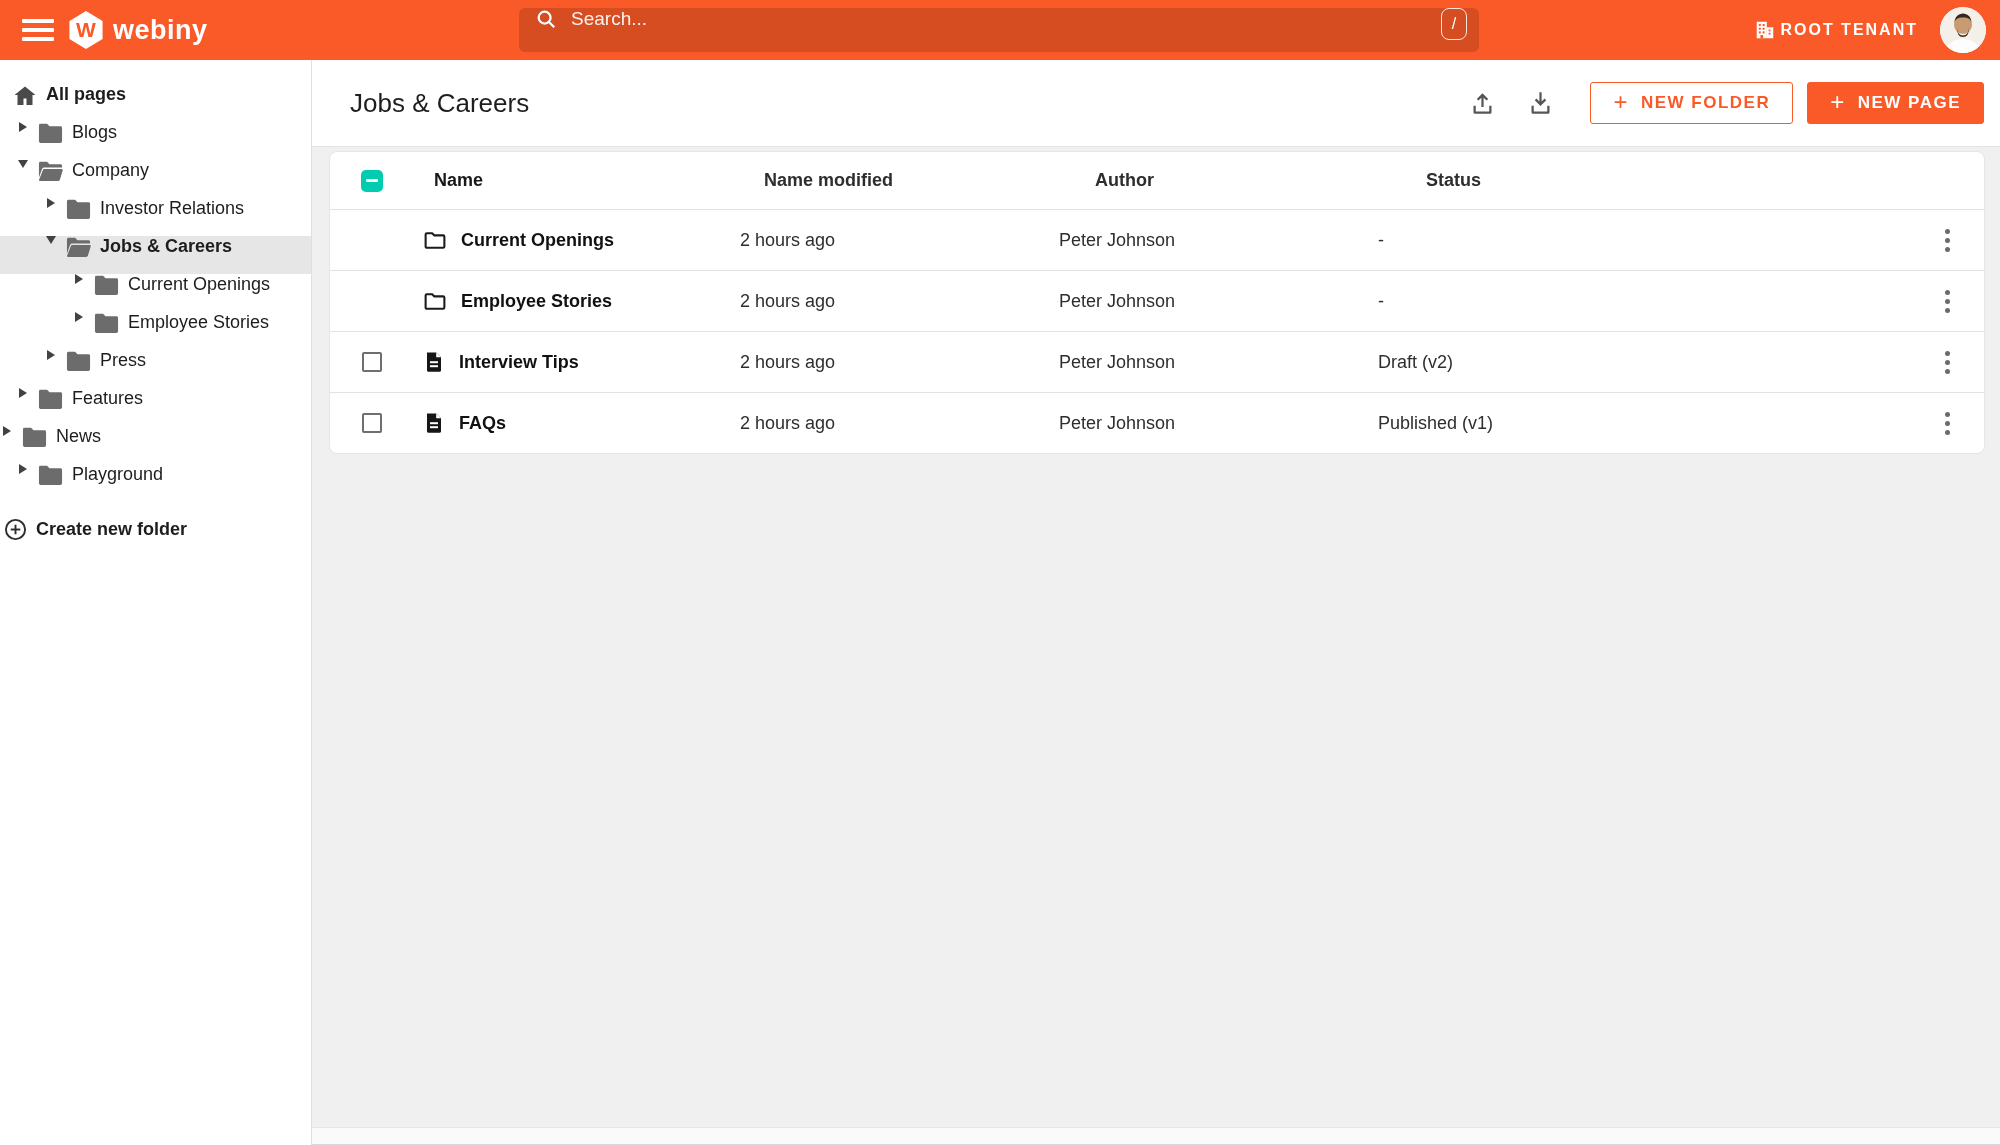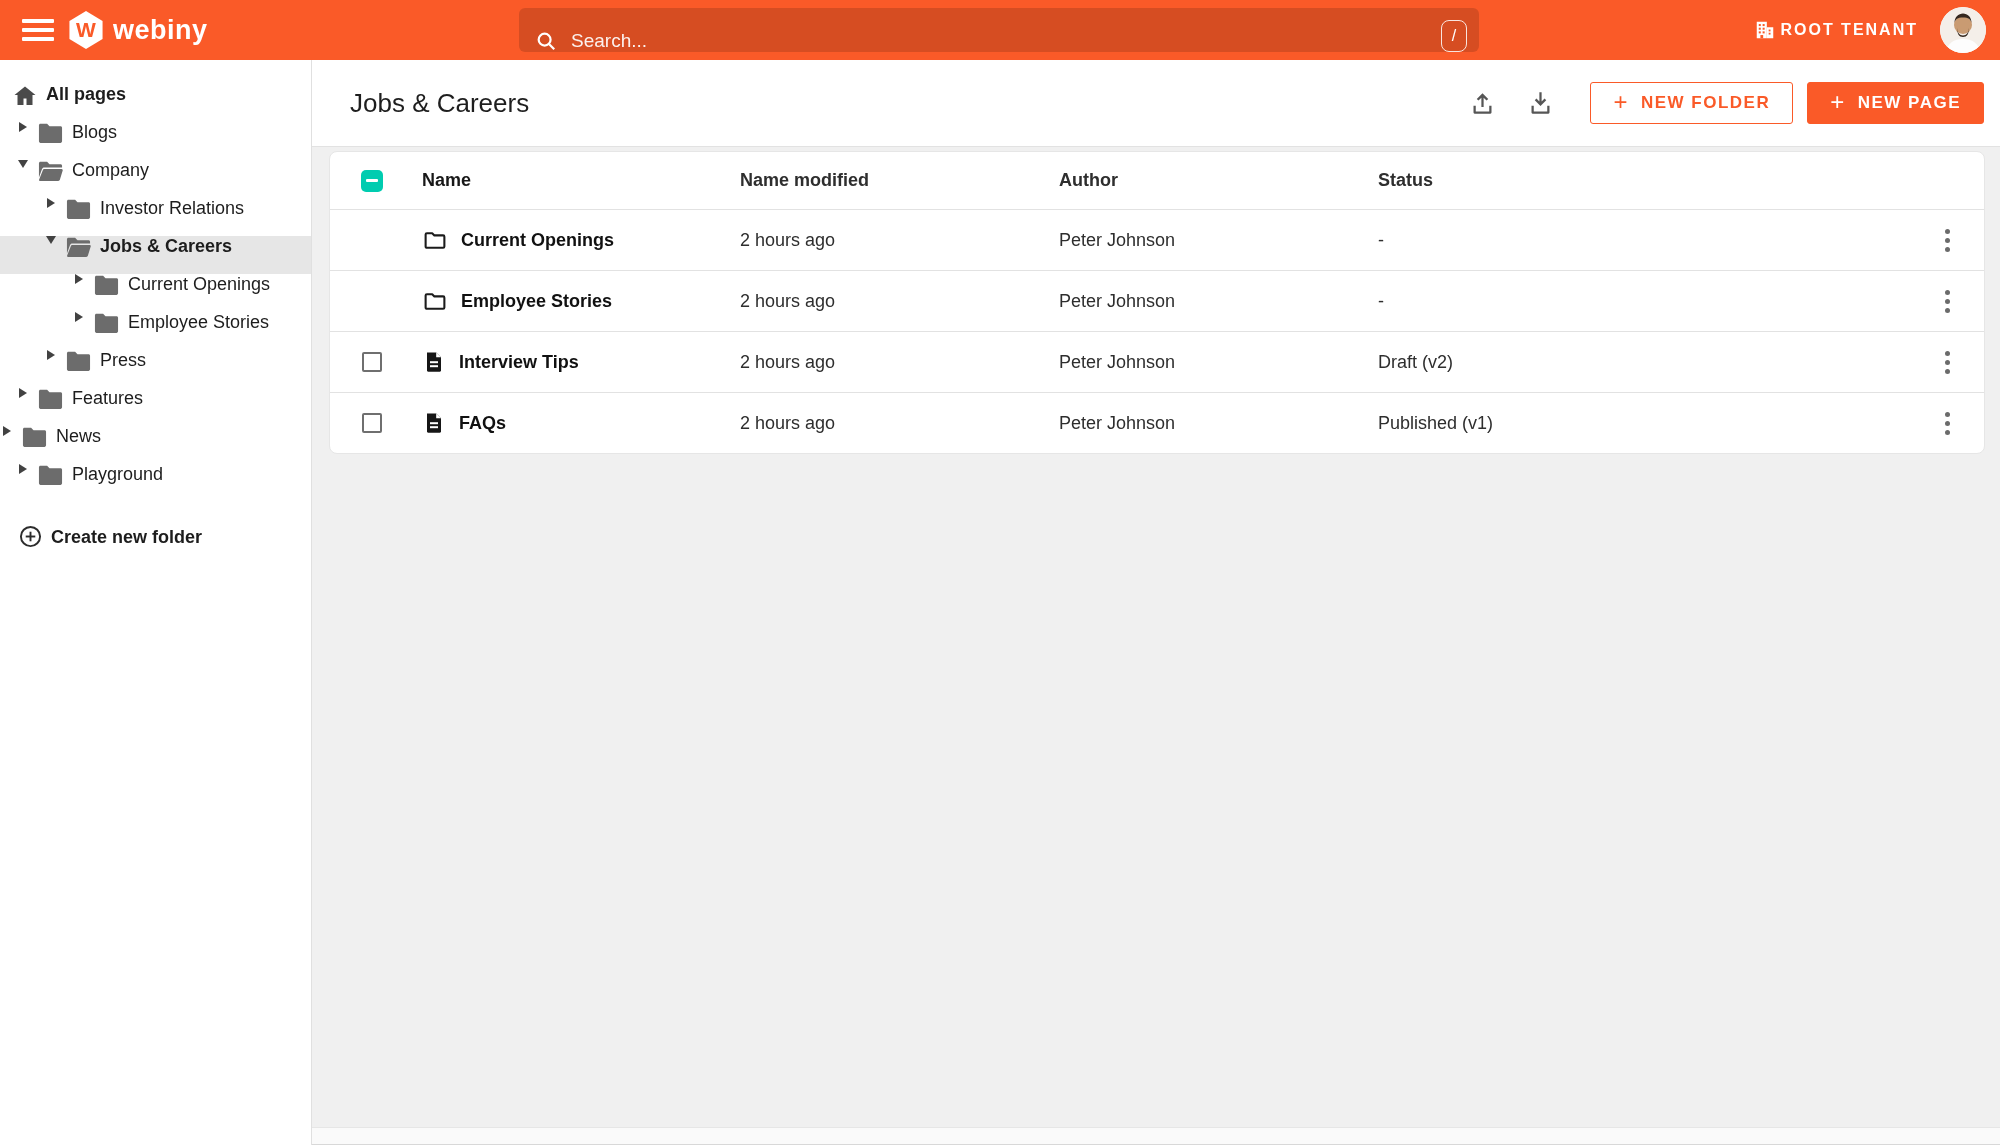--- a/index.html
+++ b/index.html
@@ -7,21 +7,21 @@
   body { font-family:"Liberation Sans","DejaVu Sans",sans-serif; background:#fff; color:#1d1d1d; }
 
   
   .topbar { height:60px; background:#fa5a28; display:flex; align-items:center; padding:0 14px; position:relative; }
   .hamburger { width:32px; height:32px; display:flex; flex-direction:column; justify-content:center; gap:5px; margin:0 14px 0 8px; cursor:pointer; }
   .hamburger i { display:block; height:4px; background:#fff; border-radius:1px; }
   .brand { display:flex; align-items:center; gap:9px; cursor:pointer; }
   .hex { width:36px; height:38px; background:#fff; clip-path:polygon(50% 0,96% 26%,96% 74%,50% 100%,4% 74%,4% 26%); display:flex; align-items:center; justify-content:center; }
   .hex span { color:#fa5a28; font-weight:700; font-size:21px; }
   .wordmark { color:#fff; font-size:27px; font-weight:700; letter-spacing:0.5px; }
-  .searchwrap { position:absolute; left:519px; top:8px; width:960px; height:44px; background:rgba(0,0,0,0.14); border-radius:6px; display:flex; align-items:flex-end; padding:0 12px 0 16px; }
+  .searchwrap { position:absolute; left:519px; top:8px; width:960px; height:44px; background:rgba(0,0,0,0.14); border-radius:6px; display:flex; align-items:flex-start; padding:0 12px 0 16px; }
   .searchwrap svg { flex:none; }
   .searchwrap input { flex:1; background:transparent; border:none; outline:none; color:#fff; font-size:19px; margin-left:14px; font-family:inherit; }
   .searchwrap input::placeholder { color:rgba(255,255,255,0.92); }
   .slashkey { width:26px; height:32px; border:1.5px solid rgba(255,255,255,0.85); border-radius:8px; color:#fff; font-size:16px; display:flex; align-items:center; justify-content:center; }
   .topright { margin-left:auto; display:flex; align-items:center; gap:22px; }
   .tenant { display:flex; align-items:center; gap:4px; color:#fff; font-size:16px; font-weight:600; letter-spacing:2px; cursor:pointer; }
   .avatar { width:46px; height:46px; border-radius:50%; overflow:hidden; cursor:pointer; background:#fff; flex:none; }
 
   
   .app { display:flex; height:1085px; }
@@ -31,37 +31,37 @@
   
   .tree-item { height:38px; display:flex; align-items:flex-start; font-size:18px; color:#1d1d1d; cursor:pointer; white-space:nowrap; }
   .tree-item.selected { background:#e6e6e6; font-weight:700; }
   .tree-item.bold { font-weight:700; }
   .caret { width:14px; flex:none; display:flex; align-items:center; justify-content:center; }
   .caret-right { width:0; height:0; border-left:8px solid #424242; border-top:5px solid transparent; border-bottom:5px solid transparent; }
   .caret-down { width:0; height:0; border-top:8px solid #424242; border-left:5px solid transparent; border-right:5px solid transparent; }
   .tree-ico { flex:none; margin:0 8px 0 7px; display:flex; }
   .home-row { padding-left:12px; }
   .home-row .tree-ico { margin:0 8px 0 0; }
-  .newfolder { margin-top:8px; padding-left:19px; height:38px; display:flex; align-items:flex-end; gap:9px; font-size:18px; font-weight:700; cursor:pointer; }
+  .newfolder { margin-top:8px; padding-left:4px; height:38px; display:flex; align-items:center; gap:9px; font-size:18px; font-weight:700; cursor:pointer; }
 
   
   .main-header { height:87px; background:#fff; border-bottom:1px solid #e2e2e2; display:flex; align-items:center; padding:0 16px 0 38px; }
   .page-title { font-size:26px; font-weight:500; color:#1e1e1e; }
   .header-actions { margin-left:auto; display:flex; align-items:center; gap:14px; }
   .iconbtn { width:44px; height:44px; display:flex; align-items:center; justify-content:center; cursor:pointer; border:none; background:transparent; }
   .btn { height:42px; display:inline-flex; align-items:center; gap:12px; border-radius:3px; font-size:17px; font-weight:600; letter-spacing:1.5px; padding:0 22px; cursor:pointer; font-family:inherit; }
   .btn .plus { font-size:24px; font-weight:400; line-height:1; margin-top:-2px; }
   .btn-outline { background:#fff; color:#fa5a28; border:1px solid #fa5a28; margin-left:14px; }
   .btn-filled { background:#fa5a28; color:#fff; border:1px solid #fa5a28; }
 
   
   .body { flex:1; background:#f0f0f0; padding:4px 15px 0 17px; overflow:hidden; }
   .card { background:#fff; border-radius:8px; border:1px solid #e6e6e6; }
   .trow { display:grid; grid-template-columns:84px 326px 319px 319px 1fr 74px; align-items:center; height:61px; border-top:1px solid #e2e2e2; font-size:18px; }
-  .trow.thead { height:57px; border-top:none; font-weight:600; color:#181818; }
+  .trow.thead { height:57px; border-top:none; font-weight:600; color:#181818;gap:12px; }
   .cell-check { display:flex; align-items:center; justify-content:center; }
   .cell-name { display:flex; align-items:center; padding-left:8px; min-width:0; }
   .cell-name .row-ico { flex:none; margin-right:13px; display:flex; }
   .name-text { font-weight:600; color:#111; overflow:hidden; text-overflow:ellipsis; }
   .cell-plain { color:#2e2e2e; }
   .cell-menu { display:flex; align-items:center; justify-content:center; }
   .kebab { width:34px; height:40px; display:flex; flex-direction:column; align-items:center; justify-content:center; gap:4px; cursor:pointer; border:none; background:transparent; }
   .kebab i { width:5px; height:5px; border-radius:50%; background:#6b6b6b; }
   .cb { width:20px; height:20px; border:2px solid #6f6f6f; border-radius:2px; background:#fff; cursor:pointer; }
   .cb-ind { width:22px; height:22px; border-radius:5px; background:#00ccb0; display:flex; align-items:center; justify-content:center; cursor:pointer; }

